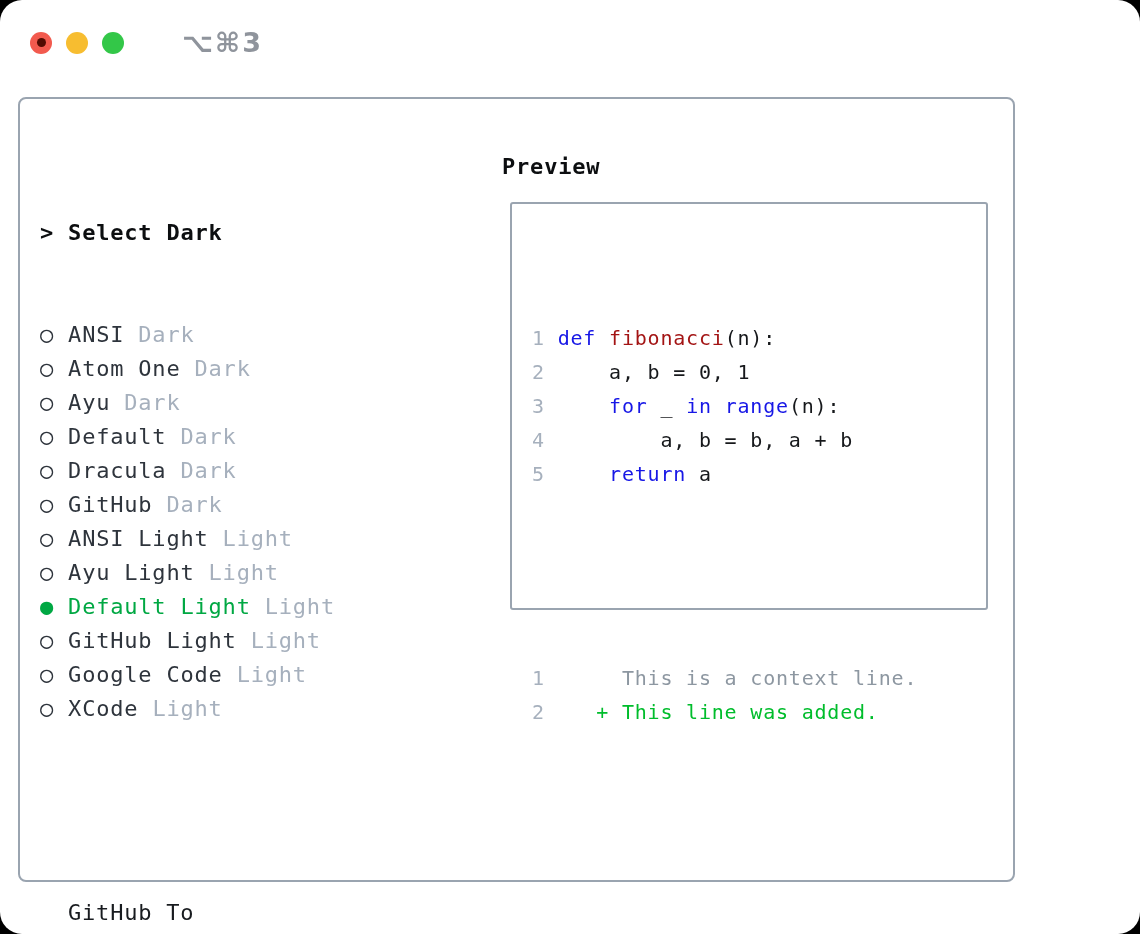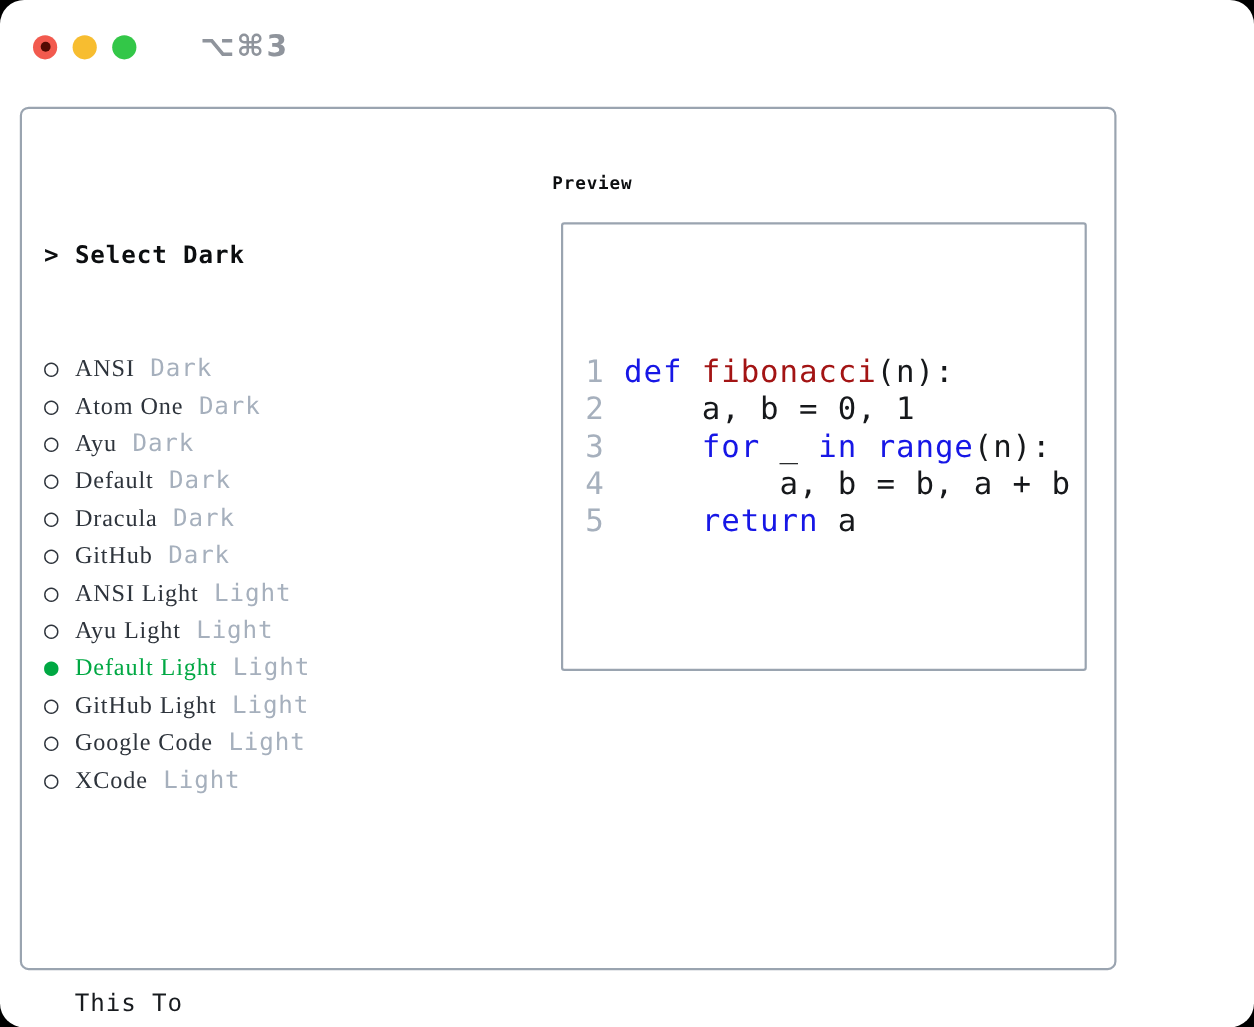--- a/index.html
+++ b/index.html
@@ -49,40 +49,40 @@
   }
   
   .menu {
     position: absolute; left: 20px; top: 49px;
     font-size: 22px; line-height: 34px; letter-spacing: 0.8px;
     white-space: pre; color: var(--item-dark);
   }
   .row { height: 34px; }
   .header-row { font-weight: bold; color: var(--heading); }
   .radio { color: var(--item-dark); }
-  .theme-row .name { color: var(--item-dark); font-family: Liberation Serif, serif; }
+  .theme-row .name { color: var(--item-dark); }
   .theme-row.selected .name,
   .theme-row.selected .radio,
   .apply-row.selected .name,
   .apply-row.selected .radio { color: var(--selected-green); }
   .badge { color: var(--muted); }
   .apply-header { color: #181b1f; padding-left: 28px; }
   
   .preview-title {
     position: absolute; left: 482px; top: 51px;
-    font-size: 16px; line-height: 34px; font-weight: bold;
+    font-size: 22px; line-height: 34px; font-weight: bold;
     color: var(--heading); letter-spacing: 0.8px; white-space: pre;
   }
   .preview-box {
     position: absolute; left: 490px; top: 103px;
     width: 478px; height: 408px;
     border: 2px solid var(--border);
     border-radius: 3px;
     padding: 49px 0 0 20px;
-    font-size: 28px; line-height: 34px; letter-spacing: 0.8px;
+    font-size: 20px; line-height: 34px; letter-spacing: 0.8px;
     white-space: pre; color: #16181b;
   }
   .pline { height: 34px; }
   .lineno { color: var(--muted); }
   .seg-kw { color: var(--kw); }
   .seg-fn { color: var(--fn); }
   .seg-plain { color: #16181b; }
   .diff-context { color: var(--diff-ctx); }
   .diff-deleted { color: var(--diff-del); }
   .diff-added { color: var(--diff-add); }
@@ -100,29 +100,29 @@
     <div class="light light-green"></div>
     <div class="window-title">⌥⌘3</div>
   </div>
 
   <div class="panel">
 
     <div class="menu">
       <div class="row header-row"><span>&gt;</span><span> </span><span>Select Dark</span></div>
       <div id="theme-items"><div class="row theme-row"><span class="radio">○</span> <span class="name">ANSI</span> <span class="badge">Dark</span></div><div class="row theme-row"><span class="radio">○</span> <span class="name">Atom One</span> <span class="badge">Dark</span></div><div class="row theme-row"><span class="radio">○</span> <span class="name">Ayu</span> <span class="badge">Dark</span></div><div class="row theme-row"><span class="radio">○</span> <span class="name">Default</span> <span class="badge">Dark</span></div><div class="row theme-row"><span class="radio">○</span> <span class="name">Dracula</span> <span class="badge">Dark</span></div><div class="row theme-row"><span class="radio">○</span> <span class="name">GitHub</span> <span class="badge">Dark</span></div><div class="row theme-row"><span class="radio">○</span> <span class="name">ANSI Light</span> <span class="badge">Light</span></div><div class="row theme-row"><span class="radio">○</span> <span class="name">Ayu Light</span> <span class="badge">Light</span></div><div class="row theme-row selected"><span class="radio">●</span> <span class="name">Default Light</span> <span class="badge">Light</span></div><div class="row theme-row"><span class="radio">○</span> <span class="name">GitHub Light</span> <span class="badge">Light</span></div><div class="row theme-row"><span class="radio">○</span> <span class="name">Google Code</span> <span class="badge">Light</span></div><div class="row theme-row"><span class="radio">○</span> <span class="name">XCode</span> <span class="badge">Light</span></div></div>
       <div class="row"></div>
-      <div class="row apply-header">This To</div>
+      <div class="row apply-header">GitHub To</div>
       
       
       
       
     </div>
 
     <div class="preview-title">Preview</div>
 
     <div class="preview-box">
       <div id="code-lines"><div class="pline"><span class="lineno">1</span> <span class="seg-kw">def</span><span class="seg-plain"> </span><span class="seg-fn">fibonacci</span><span class="seg-plain">(n):</span></div><div class="pline"><span class="lineno">2</span> <span class="seg-plain">    a, b = 0, 1</span></div><div class="pline"><span class="lineno">3</span> <span class="seg-plain">    </span><span class="seg-kw">for</span><span class="seg-plain"> _ </span><span class="seg-kw">in</span><span class="seg-plain"> </span><span class="seg-kw">range</span><span class="seg-plain">(n):</span></div><div class="pline"><span class="lineno">4</span> <span class="seg-plain">        a, b = b, a + b</span></div><div class="pline"><span class="lineno">5</span> <span class="seg-plain">    </span><span class="seg-kw">return</span><span class="seg-plain"> a</span></div></div>
       <div class="pline"></div>
-      <div id="diff-lines"></div>
+      <div id="diff-lines"><div class="pline"><span class="lineno">1</span> <span class="diff-context">     This is a context line.</span></div><div class="pline"><span class="lineno">2</span> <span class="diff-added">   + This line was added.</span></div></div>
     </div>
 
   </div>
 </div>
 
 </body></html>

